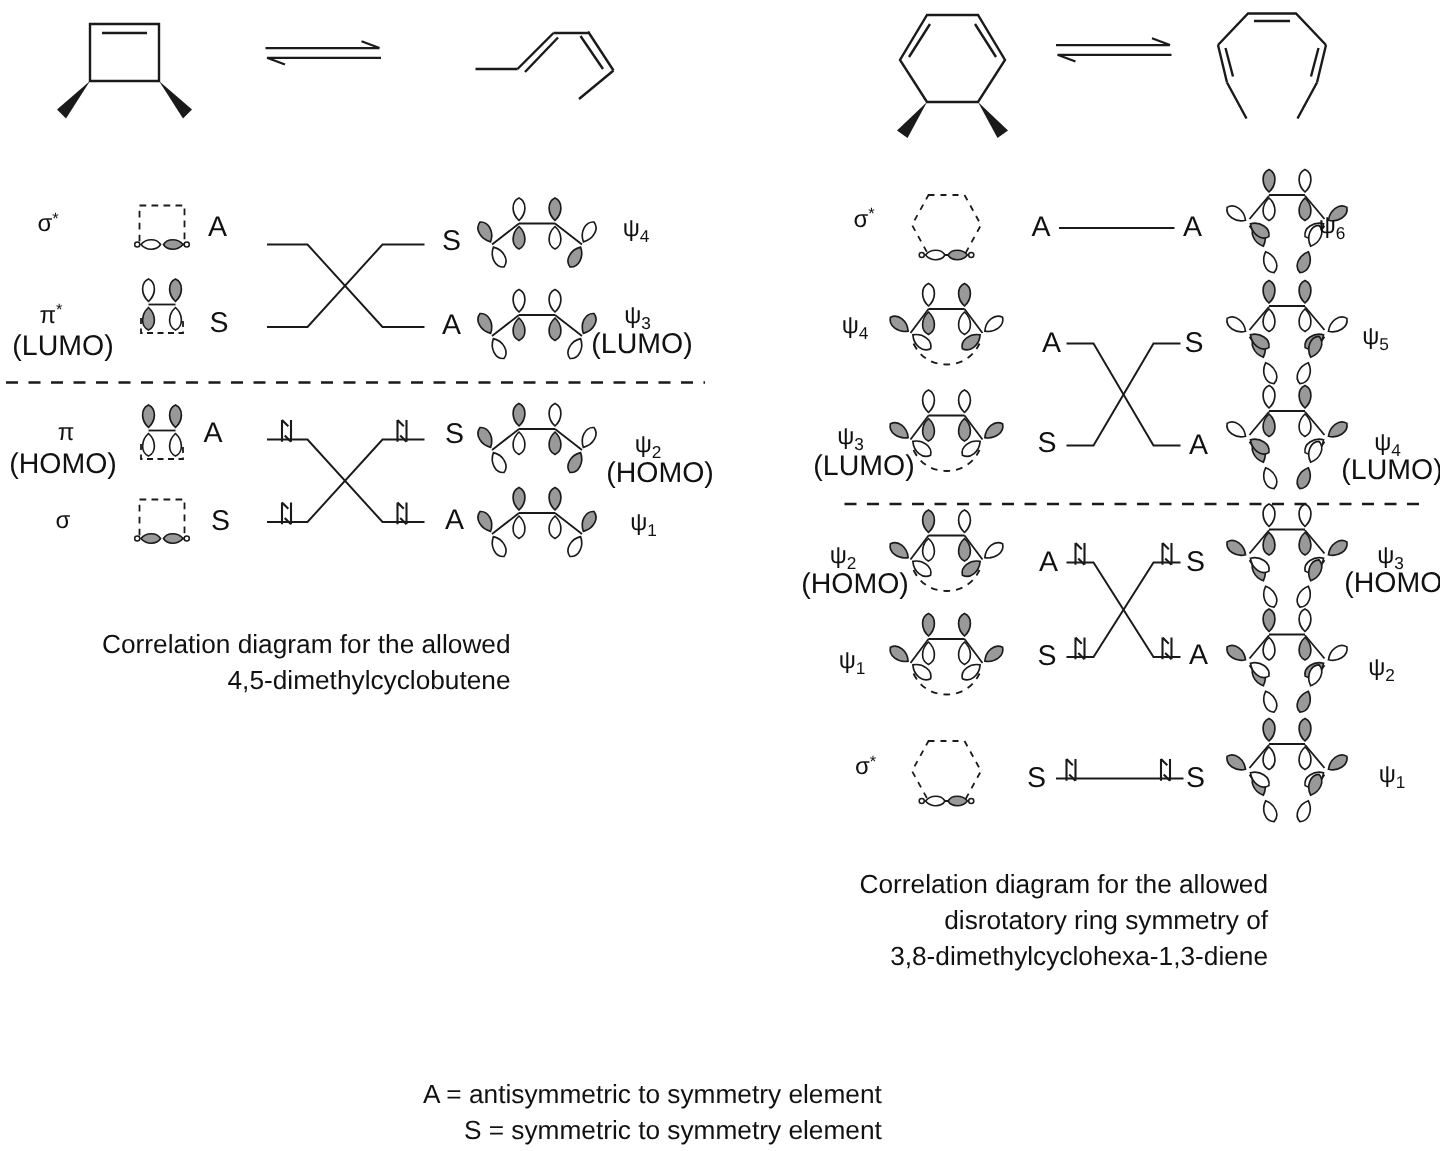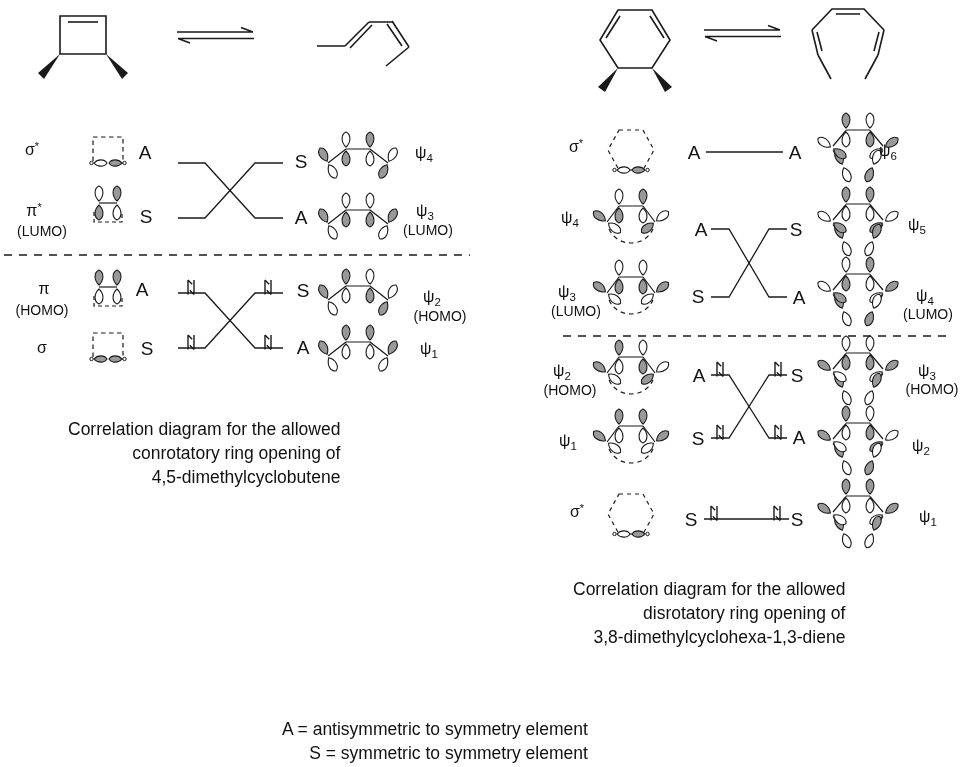--- a/index.html
+++ b/index.html
@@ -3,21 +3,21 @@
 <meta charset="utf-8">
 <style>
   html,body{margin:0;padding:0;background:#fff;}
   .stage{position:relative;width:960px;height:767px;background:#fff;overflow:hidden;
          font-family:"Liberation Sans","DejaVu Sans",sans-serif;color:#111;}
   .art{position:absolute;left:0;top:0;}
   .lbl{position:absolute;transform:translate(-50%,-50%);white-space:nowrap;line-height:1;}
   .orb{font-size:16px;}
   .sym{font-size:19px;}
   .mo{font-size:16px;}
-  .note{font-size:14px;}
+  .note{font-size:19px;}
   .sp{font-size:11px;position:relative;top:-5px;}
   .sb{font-size:11.5px;position:relative;top:4px;}
   .cap{position:absolute;font-size:17.5px;line-height:1.38;white-space:nowrap;text-align:right;}
 </style>
 </head>
 <body>
 
 <div class="stage">
 
 <svg class="art" width="960" height="767" viewBox="0 0 960 767">
@@ -304,21 +304,20 @@
 <span class="lbl mo" style="left:432px;top:297px"><span>ψ</span><span class="sb">2</span></span>
 <span class="lbl note" style="left:440px;top:316px">(HOMO)</span>
 
 <span class="lbl orb" style="left:42px;top:348px"><span>σ</span><span class="sp"></span></span>
 <span class="lbl sym" style="left:147px;top:348px">S</span>
 <span class="lbl sym" style="left:303px;top:347px">A</span>
 <span class="lbl mo" style="left:429px;top:349px"><span>ψ</span><span class="sb">1</span></span>
 
 <div class="cap" style="left:68px;top:417px">
   <div>Correlation diagram for the allowed</div>
-  <div>conrotatory ring opening of</div>
   <div>4,5-dimethylcyclobutene</div>
 </div>
 
 <span class="lbl orb" style="left:576px;top:147px"><span>σ</span><span class="sp">*</span><span class="sb"></span></span>
 <span class="lbl sym" style="left:694px;top:152px">A</span>
 <span class="lbl sym" style="left:795px;top:152px">A</span>
 <span class="lbl mo" style="left:888px;top:151px"><span>ψ</span><span class="sb">6</span></span>
 
 <span class="lbl orb" style="left:570px;top:218px"><span>ψ</span><span class="sp"></span><span class="sb">4</span></span>
 <span class="lbl sym" style="left:701px;top:229px">A</span>
@@ -344,21 +343,21 @@
 <span class="lbl sym" style="left:799px;top:437px">A</span>
 <span class="lbl mo" style="left:921px;top:446px"><span>ψ</span><span class="sb">2</span></span>
 
 <span class="lbl orb" style="left:577px;top:512px"><span>σ</span><span class="sp">*</span><span class="sb"></span></span>
 <span class="lbl sym" style="left:691px;top:519px">S</span>
 <span class="lbl sym" style="left:797px;top:519px">S</span>
 <span class="lbl mo" style="left:928px;top:517px"><span>ψ</span><span class="sb">1</span></span>
 
 <div class="cap" style="left:573px;top:577px">
   <div>Correlation diagram for the allowed</div>
-  <div>disrotatory ring opening of</div>
+  <div>disrotatory ring symmetry of</div>
   <div>3,8-dimethylcyclohexa-1,3-diene</div>
 </div>
 
 <div class="cap" style="left:282px;top:717px">
   <div>A = antisymmetric to symmetry element</div>
   <div>S = symmetric to symmetry element</div>
 </div>
 
 </div>
 

